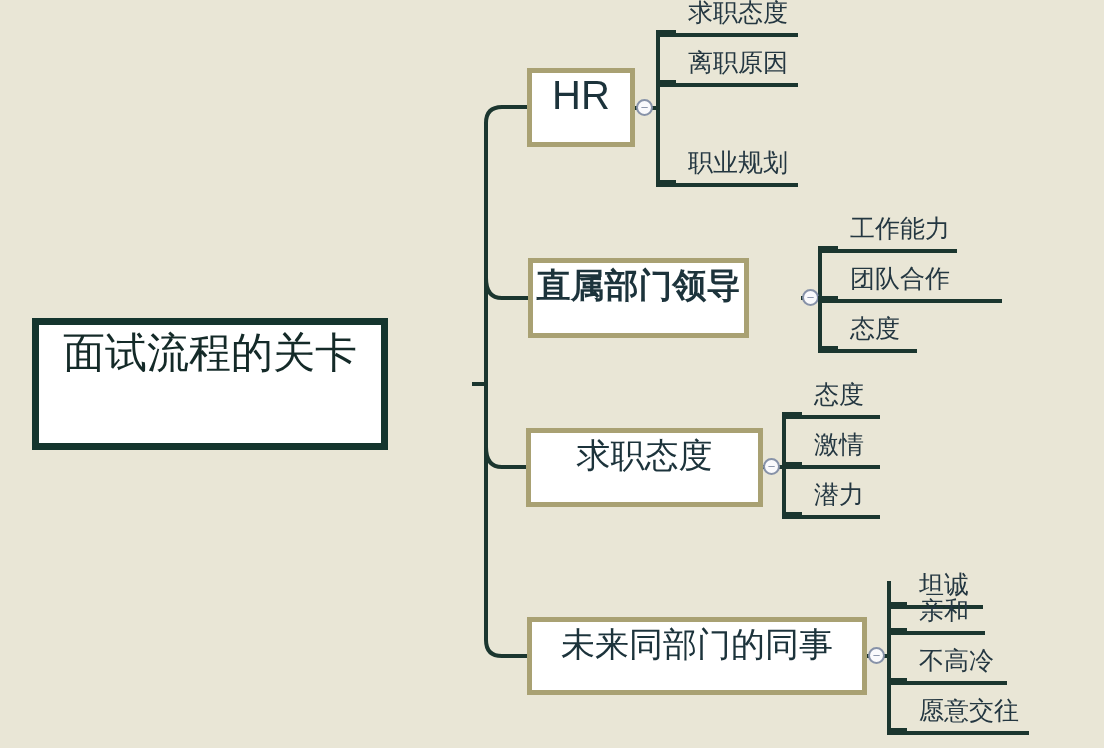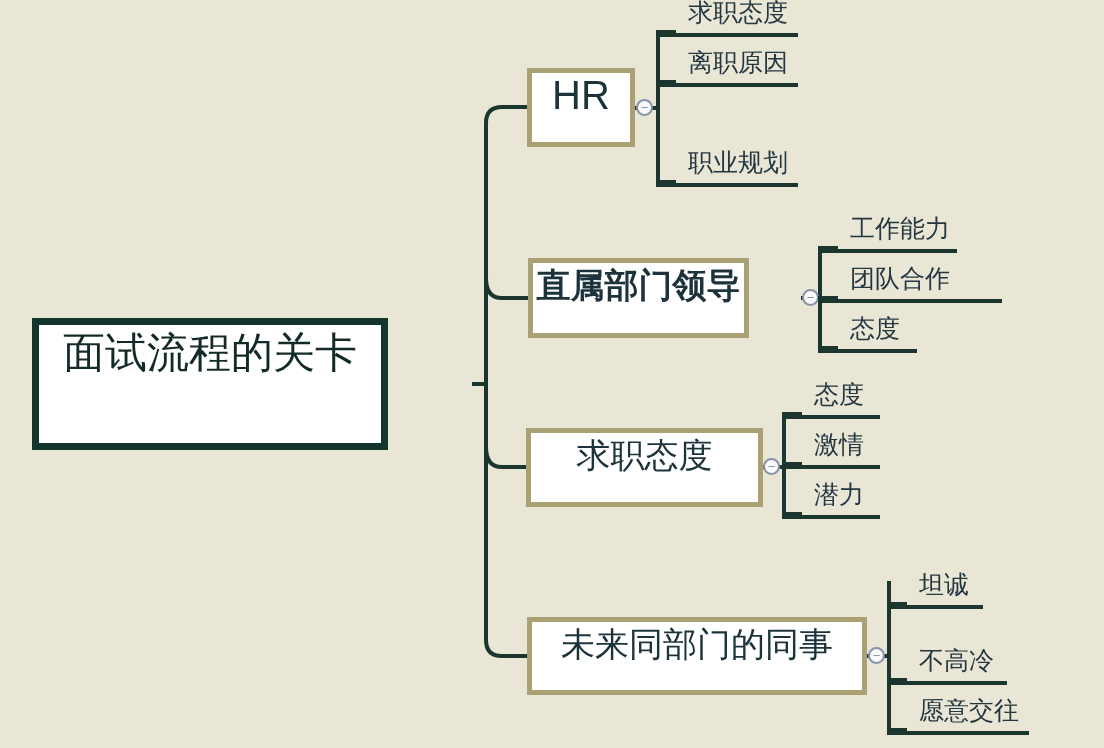--- a/index.html
+++ b/index.html
@@ -186,20 +186,25 @@
     <span>未来同部门的同事</span>
   </div>
   <div class="collapse" style="left:868px; top:647px;">
     <span>−</span>
   </div>
   <div class="child-row" style="left:887px; top:545px; width:96px;margin-top:24px;">
     <span class="child-label">坦诚</span>
     <div class="child-underline"></div>
     <div class="child-nub"></div>
   </div>
+  <div class="child-row" style="left:887px; top:595px; width:98px;">
+    <span class="child-label">亲和</span>
+    <div class="child-underline"></div>
+    <div class="child-nub"></div>
+  </div>
   <div class="child-row" style="left:887px; top:645px; width:120px;">
     <span class="child-label">不高冷</span>
     <div class="child-underline"></div>
     <div class="child-nub"></div>
   </div>
   <div class="child-row" style="left:887px; top:695px; width:142px;">
     <span class="child-label">愿意交往</span>
     <div class="child-underline"></div>
     <div class="child-nub"></div>
   </div>

